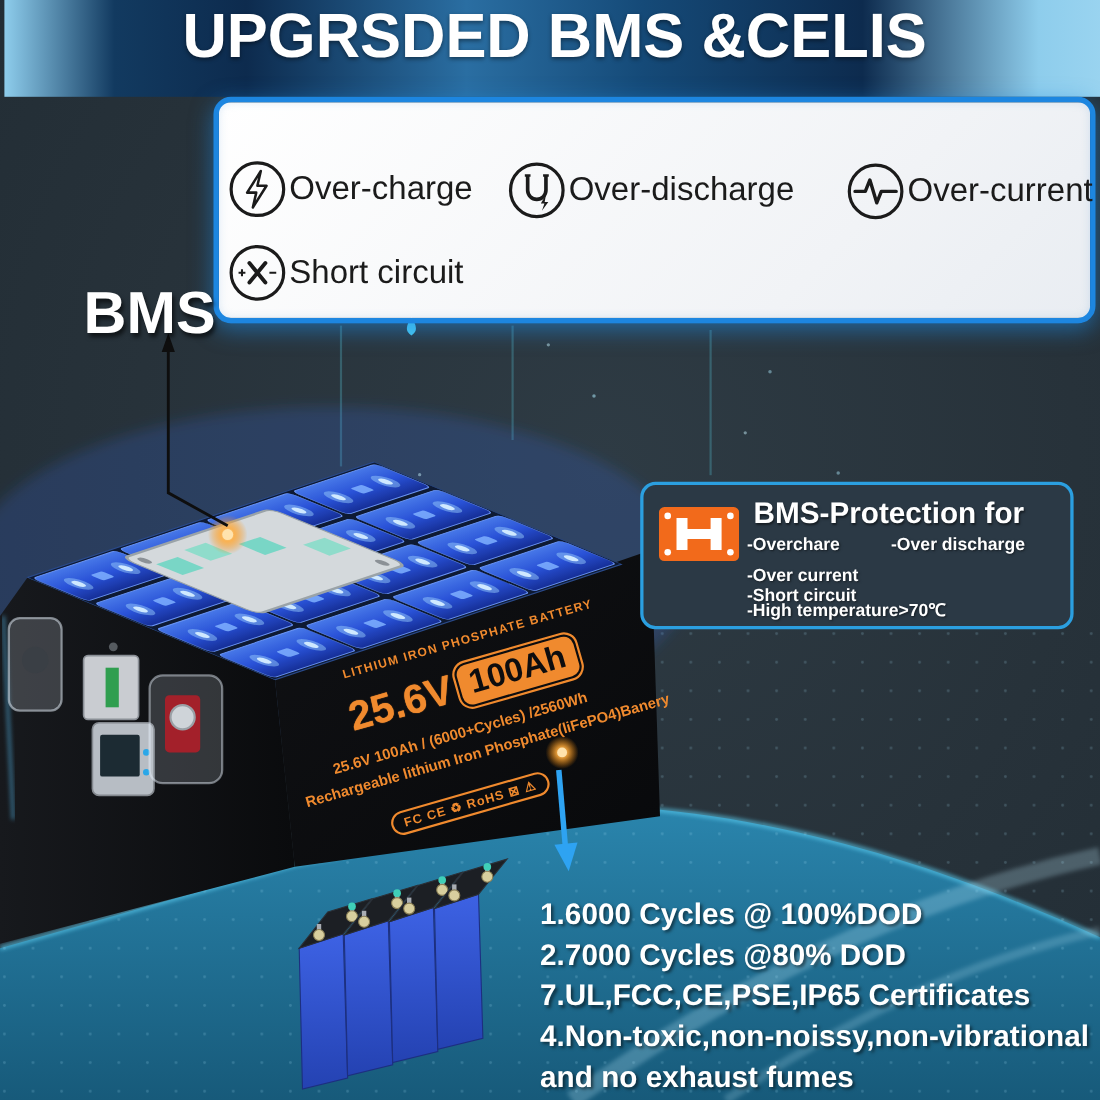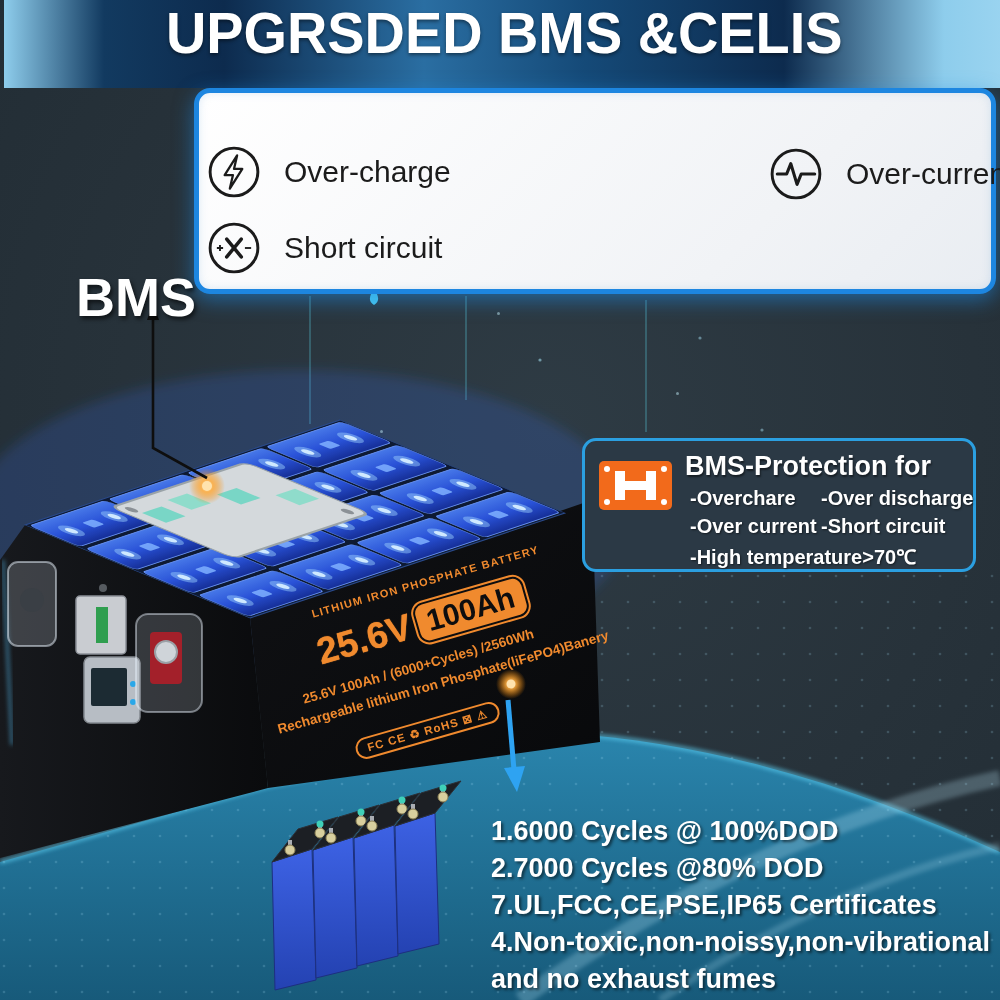--- a/index.html
+++ b/index.html
@@ -13,36 +13,36 @@
     background:linear-gradient(90deg,#8ecdec 0%,#123a60 10%,#0d2b4e 22%,#2a6ea2 42%,#154a78 58%,#0d2b4e 78%,#8ecdec 94%,#9ad4f0 100%);
     display:flex;align-items:flex-start;justify-content:center;}
   .header h1{margin:0;color:#fff;font-size:57px;font-weight:700;letter-spacing:0px;
     transform:scaleX(.98);text-shadow:0 2px 4px rgba(0,0,0,.45);}
 
   
   .panel{position:absolute;left:194px;top:88px;width:802px;height:206px;
     background:linear-gradient(135deg,#ffffff 0%,#f1f3f6 70%,#e9edf2 100%);
     border:5px solid #1d86e0;border-radius:16px;
     box-shadow:0 6px 20px rgba(30,140,230,.55), inset 0 0 8px rgba(120,170,220,.25);}
-  .p-item{position:absolute;display:flex;align-items:center;gap:23px;height:56px;}
+  .p-item{position:absolute;display:flex;align-items:center;gap:2px;height:56px;}
   .p-item .glyph{width:54px;height:54px;flex:0 0 auto;}
   .p-item .lbl{font-size:30px;color:#1b1b1b;white-space:nowrap;}
 
   
   .bms-label{position:absolute;left:76px;top:254px;color:#fff;font-size:54px;font-weight:700;
-    text-shadow:2px 3px 4px rgba(0,0,0,.6);margin-top:12px;}
+    text-shadow:2px 3px 4px rgba(0,0,0,.6);}
 
   
   .bms-box{position:absolute;left:582px;top:438px;width:394px;height:134px;
     background:#2b3945;border:3px solid #2b9fe0;border-radius:14px;}
   .bms-box .chip{position:absolute;left:14px;top:20px;width:73px;height:49px;}
   .bms-box .bb-title{position:absolute;left:100px;top:10px;font-size:27px;font-weight:700;color:#fff;
     text-shadow:1px 2px 2px rgba(0,0,0,.5);white-space:nowrap;}
-  .bb-row{position:absolute;left:94px;display:flex;font-size:20px;font-weight:700;color:#fff;
-    text-shadow:1px 1px 2px rgba(0,0,0,.5);white-space:nowrap;margin-left:11px;}
+  .bb-row{position:absolute;left:94px;display:flex;font-size:16px;font-weight:700;color:#fff;
+    text-shadow:1px 1px 2px rgba(0,0,0,.5);white-space:nowrap;}
   .bb-row .c1{width:131px;flex:0 0 auto;}
 
   
   .batt-txt{position:absolute;color:#f08a2e;font-weight:700;transform-origin:left center;white-space:nowrap;}
   .bt-top{left:312px;top:608px;font-size:11px;letter-spacing:1.2px;transform:rotate(-16deg);}
   .bt-main{left:318px;top:632px;transform:rotate(-16deg);display:flex;align-items:center;gap:7px;}
   .bt-main .volt{font-size:37px;font-weight:700;color:#f08a2e;text-shadow:0 0 1px #f08a2e;}
   .bt-main .cap{font-size:30px;font-weight:700;color:#0d0d0f;background:#f08a2e;border-radius:9px;
      padding:1px 10px 2px;box-shadow:0 0 0 2px #0d0d0f,0 0 0 4px #f08a2e;}
   .bt-spec{left:303px;top:692px;font-size:13.5px;transform:rotate(-16deg);}
@@ -225,20 +225,29 @@
   </div>
 
   <div class="panel">
     <div class="p-item" style="left:8px;top:51px;">
       <svg class="glyph" viewBox="0 0 52 52">
         <circle cx="26" cy="26" r="23" fill="none" stroke="#1b1b1b" stroke-width="2.8"></circle>
         <path d="M29 10 L17 29 h8 l-3 13 12-19 h-8 z" fill="none" stroke="#1b1b1b" stroke-width="2.2" stroke-linejoin="round"></path>
       </svg>
       <span class="lbl">Over-charge</span>
     </div>
+    <div class="p-item" style="left:262px;top:52px;">
+      <svg class="glyph" viewBox="0 0 52 52">
+        <circle cx="26" cy="26" r="23" fill="none" stroke="#1b1b1b" stroke-width="2.8"></circle>
+        <path d="M18 13 v13 a8 8 0 0 0 16 0 V13" fill="none" stroke="#1b1b1b" stroke-width="3.2"></path>
+        <path d="M15.5 13 h5 M31.5 13 h5" stroke="#1b1b1b" stroke-width="2.2"></path>
+        <path d="M34 30 l-4.5 7.5 h3.2 l-2.2 6.5 5.6-7.8 h-3.2 z" fill="#1b1b1b"></path>
+      </svg>
+      <span class="lbl">Over-discharge</span>
+    </div>
     <div class="p-item" style="left:570px;top:53px;">
       <svg class="glyph" viewBox="0 0 52 52">
         <circle cx="26" cy="26" r="23" fill="none" stroke="#1b1b1b" stroke-width="2.8"></circle>
         <path d="M8 26 h9 l4-10 6 20 4-10 h13" fill="none" stroke="#1b1b1b" stroke-width="3" stroke-linejoin="round" stroke-linecap="round"></path>
       </svg>
       <span class="lbl">Over-current</span>
     </div>
     <div class="p-item" style="left:8px;top:127px;">
       <svg class="glyph" viewBox="0 0 52 52">
         <circle cx="26" cy="26" r="23" fill="none" stroke="#1b1b1b" stroke-width="2.8"></circle>
@@ -259,21 +268,21 @@
       <circle cx="8" cy="8" r="3" fill="#fff"></circle>
         <circle cx="65" cy="8" r="3" fill="#fff"></circle>
       <circle cx="8" cy="41" r="3" fill="#fff"></circle>
         <circle cx="65" cy="41" r="3" fill="#fff"></circle>
     </svg>
     <div class="bb-title">BMS-Protection for</div>
     <div class="bb-row" style="top:46px;">
       <span class="c1">-Overchare</span>
       <span>-Over discharge</span>
     </div>
-    <div class="bb-row" style="top:74px;">
+    <div class="bb-row" style="top:74px;flex-direction:column;">
       <span class="c1">-Over current</span>
       <span>-Short circuit</span>
     </div>
     <div class="bb-row" style="top:102px;">
       <span>-High temperature&gt;70℃</span>
     </div>
   </div>
 
   <div class="batt-txt bt-top">LITHIUM IRON PHOSPHATE BATTERY</div>
   <div class="batt-txt bt-main">

